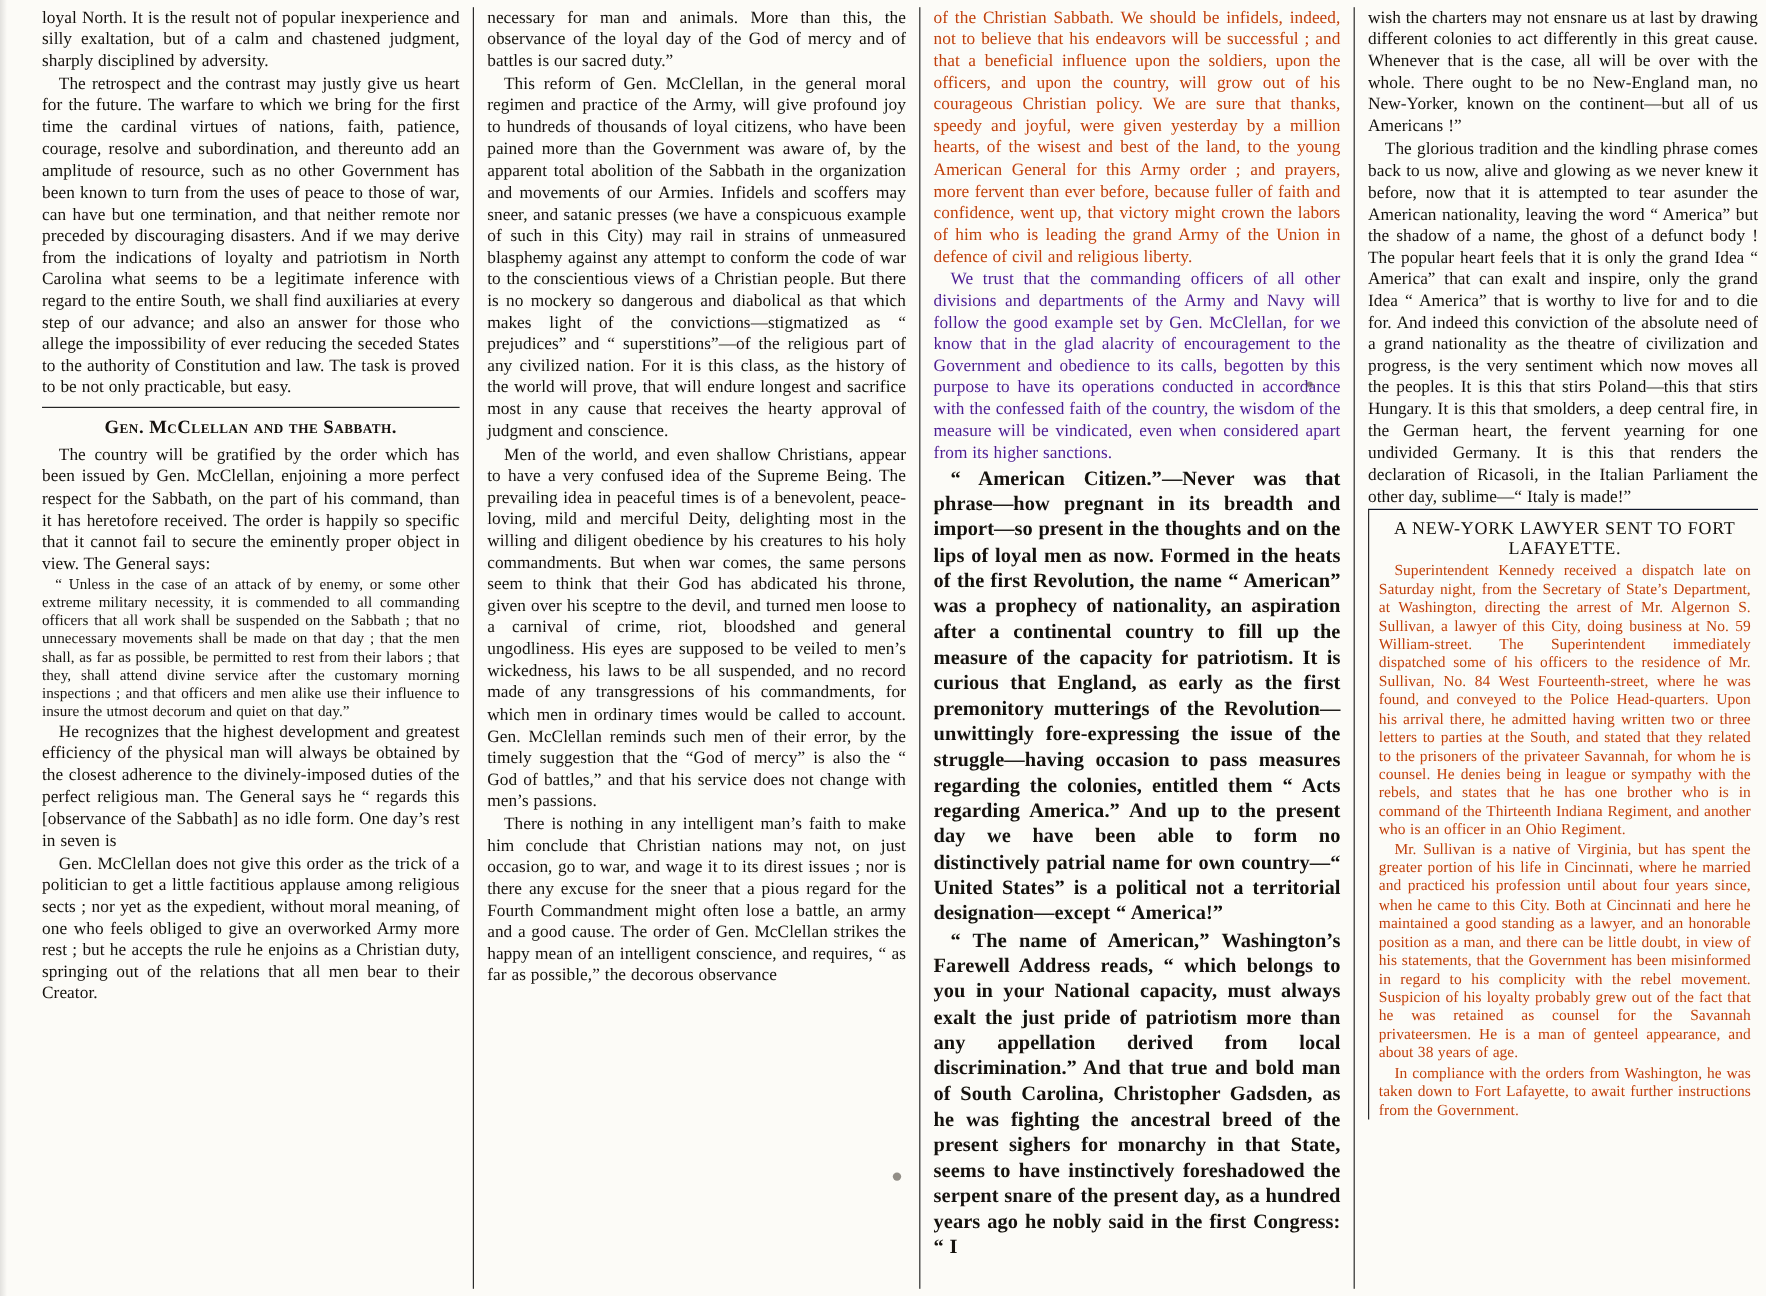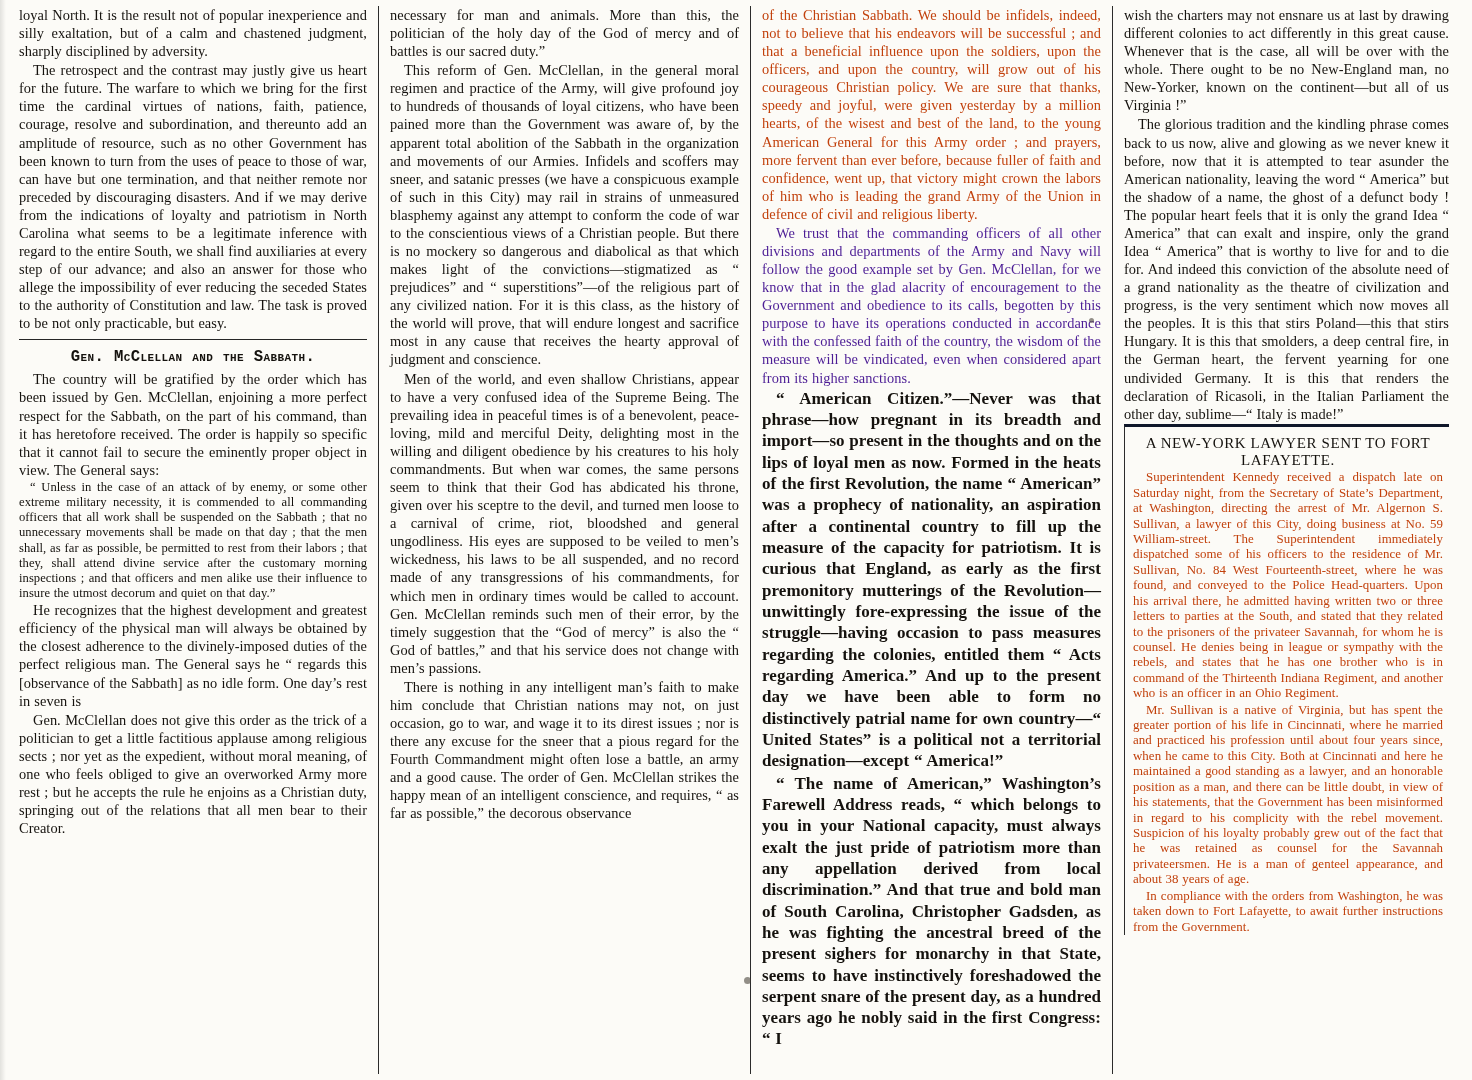--- a/index.html
+++ b/index.html
@@ -13,21 +13,21 @@
     font-family: "Liberation Serif", serif;
     color: #15120e;
     overflow: hidden;
   }
   .page {
     position: relative;
     width: 1472px;
     height: 1080px;
     background: #fcfbf7;
     box-sizing: border-box;
-    padding: 6px 8px 0 8px;
+    padding: 6px 8px 0 24px;
   }
   .columns {
     display: flex;
     height: 1068px;
     gap: 0;
   }
   .col {
     position: relative;
     box-sizing: border-box;
     padding: 0 11px;
@@ -50,21 +50,21 @@
   }
   p.noind { text-indent: 0; }
 
   
   .rule-top {
     border-top: 1px solid #262626;
     margin: 7px 0 0 0;
     padding-top: 5px;
   }
   h2.headline {
-    font-family: Liberation Mono, monospace;
+    font-family: Liberation Serif, serif;
     font-weight: bold;
     font-size: 15.6px;
     text-align: center;
     margin: 3px 0 4px 0;
     font-variant: small-caps;
     letter-spacing: 0.4px;
   }
   h2.headline2 {
     font-family: "Liberation Serif", serif;
     font-weight: normal;
@@ -102,21 +102,21 @@
   .faint { color: #c2410c; }
   .fainter { color: #4c1d95; }
   .edge-shadow {
     position: absolute;
     top: 0; bottom: 0;
     width: 6px;
     background: linear-gradient(to right, rgba(0,0,0,0.10), rgba(0,0,0,0));
     pointer-events: none;
   }
   .col4box {
-    border-top: 3px solid #0f172a;
+    border-top: 1px solid #0f172a;
     border-left: 1px solid #2b2b2b;
     padding: 5px 6px 0 8px;
   }
   .speck {
     position: absolute;
     background: #3a342c;
     border-radius: 50%;
     opacity: 0.55;
   }
 </style>
@@ -138,37 +138,37 @@
 
       <div class="extract">
         <p>“ Unless in the case of an attack of by enemy, or some other extreme military necessity, it is commended to all commanding officers that all work shall be suspended on the Sabbath ; that no unnecessary movements shall be made on that day ; that the men shall, as far as possible, be permitted to rest from their labors ; that they, shall attend divine service after the customary morning inspections ; and that officers and men alike use their influence to insure the utmost decorum and quiet on that day.”</p>
       </div>
 
       <p>He recognizes that the highest development and greatest efficiency of the physical man will always be obtained by the closest adherence to the divinely-imposed duties of the perfect religious man. The General says he “ regards this [observance of the Sabbath] as no idle form. One day’s rest in seven is</p>
       <p>Gen. McClellan does not give this order as the trick of a politician to get a little factitious applause among religious sects ; nor yet as the expedient, without moral meaning, of one who feels obliged to give an overworked Army more rest ; but he accepts the rule he enjoins as a Christian duty, springing out of the relations that all men bear to their Creator.</p>
     </div>
 
     <div class="col col-2">
-      <p class="noind">necessary for man and animals. More than this, the politician of the holy day of the God of mercy and of battles is our sacred duty.”</p>
+      <p class="noind">necessary for man and animals. More than this, the observance of the loyal day of the God of mercy and of battles is our sacred duty.”</p>
       <p>This reform of Gen. McClellan, in the general moral regimen and practice of the Army, will give profound joy to hundreds of thousands of loyal citizens, who have been pained more than the Government was aware of, by the apparent total abolition of the Sabbath in the organization and movements of our Armies. Infidels and scoffers may sneer, and satanic presses (we have a conspicuous example of such in this City) may rail in strains of unmeasured blasphemy against any attempt to conform the code of war to the conscientious views of a Christian people. But there is no mockery so dangerous and diabolical as that which makes light of the convictions—stigmatized as “ prejudices” and “ superstitions”—of the religious part of any civilized nation. For it is this class, as the history of the world will prove, that will endure longest and sacrifice most in any cause that receives the hearty approval of judgment and conscience.</p>
       <p>Men of the world, and even shallow Christians, appear to have a very confused idea of the Supreme Being. The prevailing idea in peaceful times is of a benevolent, peace-loving, mild and merciful Deity, delighting most in the willing and diligent obedience by his creatures to his holy commandments. But when war comes, the same persons seem to think that their God has abdicated his throne, given over his sceptre to the devil, and turned men loose to a carnival of crime, riot, bloodshed and general ungodliness. His eyes are supposed to be veiled to men’s wickedness, his laws to be all suspended, and no record made of any transgressions of his commandments, for which men in ordinary times would be called to account. Gen. McClellan reminds such men of their error, by the timely suggestion that the “God of mercy” is also the “ God of battles,” and that his service does not change with men’s passions.</p>
       <p>There is nothing in any intelligent man’s faith to make him conclude that Christian nations may not, on just occasion, go to war, and wage it to its direst issues ; nor is there any excuse for the sneer that a pious regard for the Fourth Commandment might often lose a battle, an army and a good cause. The order of Gen. McClellan strikes the happy mean of an intelligent conscience, and requires, “ as far as possible,” the decorous observance</p>
     </div>
 
     <div class="col col-3">
       <p class="noind faint">of the Christian Sabbath. We should be infidels, indeed, not to believe that his endeavors will be successful ; and that a beneficial influence upon the soldiers, upon the officers, and upon the country, will grow out of his courageous Christian policy. We are sure that thanks, speedy and joyful, were given yesterday by a million hearts, of the wisest and best of the land, to the young American General for this Army order ; and prayers, more fervent than ever before, because fuller of faith and confidence, went up, that victory might crown the labors of him who is leading the grand Army of the Union in defence of civil and religious liberty.</p>
       <p class="fainter">We trust that the commanding officers of all other divisions and departments of the Army and Navy will follow the good example set by Gen. McClellan, for we know that in the glad alacrity of encouragement to the Government and obedience to its calls, begotten by this purpose to have its operations conducted in accordance with the confessed faith of the country, the wisdom of the measure will be vindicated, even when considered apart from its higher sanctions.</p>
       <div class="bold-ish">
         <p>“ American Citizen.”—Never was that phrase—how pregnant in its breadth and import—so present in the thoughts and on the lips of loyal men as now. Formed in the heats of the first Revolution, the name “ American” was a prophecy of nationality, an aspiration after a continental country to fill up the measure of the capacity for patriotism. It is curious that England, as early as the first premonitory mutterings of the Revolution—unwittingly fore-expressing the issue of the struggle—having occasion to pass measures regarding the colonies, entitled them “ Acts regarding America.” And up to the present day we have been able to form no distinctively patrial name for own country—“ United States” is a political not a territorial designation—except “ America!”</p>
         <p>“ The name of American,” Washington’s Farewell Address reads, “ which belongs to you in your National capacity, must always exalt the just pride of patriotism more than any appellation derived from local discrimination.” And that true and bold man of South Carolina, Christopher Gadsden, as he was fighting the ancestral breed of the present sighers for monarchy in that State, seems to have instinctively foreshadowed the serpent snare of the present day, as a hundred years ago he nobly said in the first Congress: “ I</p>
       </div>
     </div>
 
     <div class="col col-4">
-      <p class="noind">wish the charters may not ensnare us at last by drawing different colonies to act differently in this great cause. Whenever that is the case, all will be over with the whole. There ought to be no New-England man, no New-Yorker, known on the continent—but all of us Virginia !”</p>
+      <p class="noind">wish the charters may not ensnare us at last by drawing different colonies to act differently in this great cause. Whenever that is the case, all will be over with the whole. There ought to be no New-England man, no New-Yorker, known on the continent—but all of us Americans !”</p>
       <p>The glorious tradition and the kindling phrase comes back to us now, alive and glowing as we never knew it before, now that it is attempted to tear asunder the American nationality, leaving the word “ America” but the shadow of a name, the ghost of a defunct body ! The popular heart feels that it is only the grand Idea “ America” that can exalt and inspire, only the grand Idea “ America” that is worthy to live for and to die for. And indeed this conviction of the absolute need of a grand nationality as the theatre of civilization and progress, is the very sentiment which now moves all the peoples. It is this that stirs Poland—this that stirs Hungary. It is this that smolders, a deep central fire, in the German heart, the fervent yearning for one undivided Germany. It is this that renders the declaration of Ricasoli, in the Italian Parliament the other day, sublime—“ Italy is made!”</p>
 
       <div class="col4box">
         <h2 class="headline2">A NEW-YORK LAWYER SENT TO FORT LAFAYETTE.</h2>
         <div class="smalltype faint">
           <p>Superintendent Kennedy received a dispatch late on Saturday night, from the Secretary of State’s Department, at Washington, directing the arrest of Mr. Algernon S. Sullivan, a lawyer of this City, doing business at No. 59 William-street. The Superintendent immediately dispatched some of his officers to the residence of Mr. Sullivan, No. 84 West Fourteenth-street, where he was found, and conveyed to the Police Head-quarters. Upon his arrival there, he admitted having written two or three letters to parties at the South, and stated that they related to the prisoners of the privateer Savannah, for whom he is counsel. He denies being in league or sympathy with the rebels, and states that he has one brother who is in command of the Thirteenth Indiana Regiment, and another who is an officer in an Ohio Regiment.</p>
           <p>Mr. Sullivan is a native of Virginia, but has spent the greater portion of his life in Cincinnati, where he married and practiced his profession until about four years since, when he came to this City. Both at Cincinnati and here he maintained a good standing as a lawyer, and an honorable position as a man, and there can be little doubt, in view of his statements, that the Government has been misinformed in regard to his complicity with the rebel movement. Suspicion of his loyalty probably grew out of the fact that he was retained as counsel for the Savannah privateersmen. He is a man of genteel appearance, and about 38 years of age.</p>
           <p>In compliance with the orders from Washington, he was taken down to Fort Lafayette, to await further instructions from the Government.</p>
         </div>
       </div>

